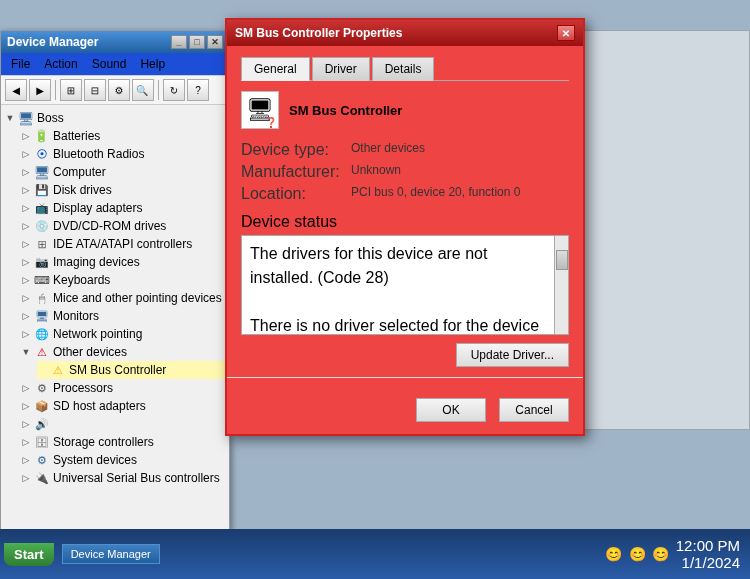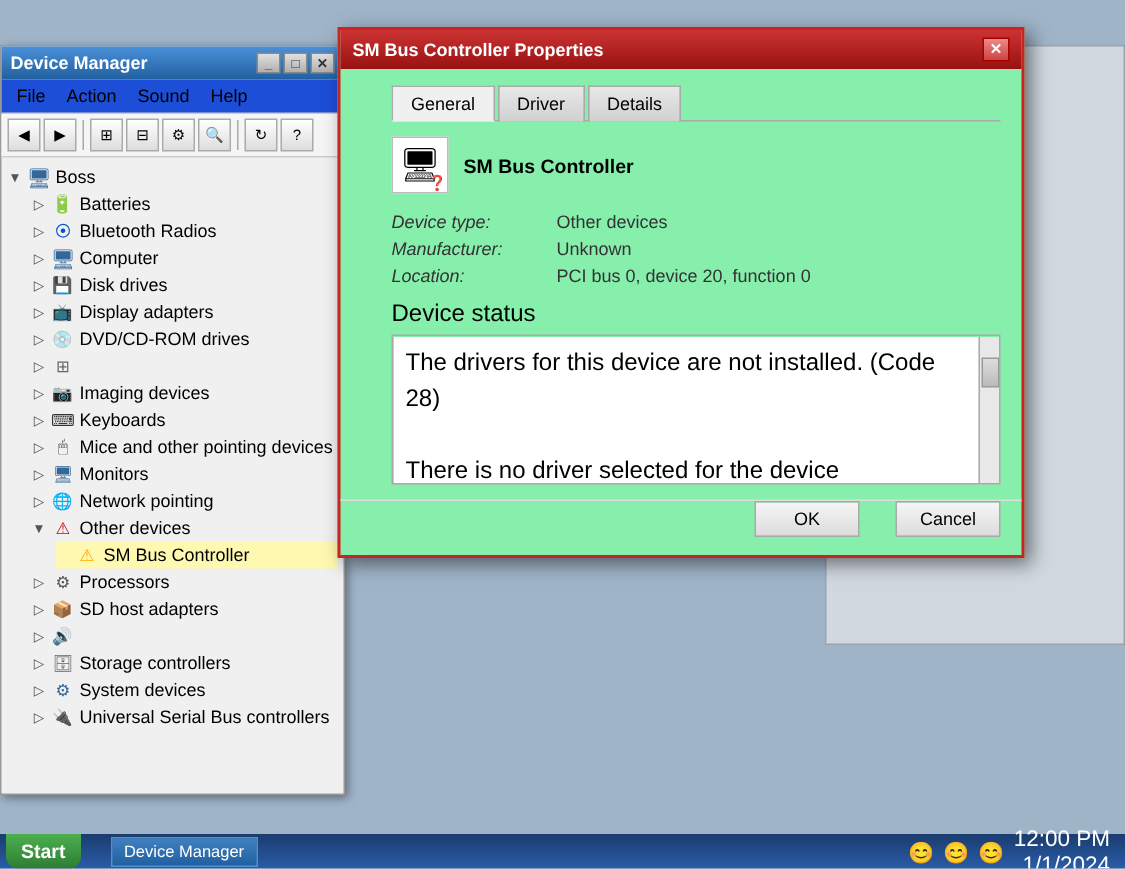--- a/index.html
+++ b/index.html
@@ -161,22 +161,22 @@
 
     
     .modal-overlay {
       position: absolute;
       top: 0; left: 0; right: 0; bottom: 0;
     }
     .dialog {
       position: absolute;
       top: 18px;
       left: 225px;
-      width: 458px;
-      background: #86efac;
+      width: 360px;
+      background: #ef4444;
       border: 2px solid #cc2222;
       box-shadow: 4px 4px 12px rgba(0,0,0,0.5);
     }
     .dialog-titlebar {
       background: linear-gradient(to bottom, #cc3333, #991111);
       color: white;
       padding: 5px 8px;
       display: flex;
       align-items: center;
       justify-content: space-between;
@@ -195,21 +195,20 @@
       border: 1px solid #a00;
       color: white;
       font-size: 10px;
       display: flex;
       align-items: center;
       justify-content: center;
       cursor: pointer;
     }
     .dialog-body {
       padding: 10px 14px 10px 14px;
-      margin-left: 20px;
     }
 
     
     .tab-bar {
       display: flex;
       gap: 0;
       margin-bottom: 10px;
       border-bottom: 1px solid #aaa;
     }
     .tab {
@@ -262,22 +261,21 @@
       width: 100%;
       margin-bottom: 10px;
     }
     .info-row {
       display: flex;
       margin-bottom: 4px;
     }
     .info-label {
       width: 110px;
       color: #333;
-      font-size: 12px;
-      font-style: italic;
+      font-size: 16px;
     }
     .info-value {
       color: #333;
       font-size: 12px;
     }
 
     
     .status-section-label {
       font-size: 16px;
       margin-bottom: 4px;
@@ -322,37 +320,37 @@
     }
     .btn-ok {
       min-width: 70px;
     }
     .btn-cancel {
       min-width: 70px;
     }
     .dialog-footer {
       display: flex;
       justify-content: flex-end;
-      gap: 24px;
-      padding: 0 14px 12px;
+      gap: 13px;
+      padding: 20px 14px 12px;
       border-top: 1px solid #ddd;
     }
 
     
     .taskbar {
       position: absolute;
       bottom: 0;
       left: 0;
       right: 0;
-      height: 23px;
+      height: 50px;
       background: linear-gradient(to bottom, #1a3c6e, #2a5ca8);
       display: flex;
       align-items: center;
       padding: 0 4px;
-      gap: 20px;
+      gap: 8px;
     }
     .taskbar-start {
       background: linear-gradient(to bottom, #4caf50, #2e7d32);
       color: white;
       font-weight: bold;
       font-size: 13px;
       padding: 4px 10px;
       border-radius: 0 0 8px 8px;
       cursor: pointer;
     }
@@ -449,20 +447,21 @@
           <span>Display adapters</span>
         </li>
         <li class="tree-item">
           <span class="expand-icon">▷</span>
           <span class="node-icon icon-dvd">💿</span>
           <span>DVD/CD-ROM drives</span>
         </li>
         <li class="tree-item">
           <span class="expand-icon">▷</span>
           <span class="node-icon icon-ide">⊞</span>
+          <span>IDE ATA/ATAPI controllers</span>
         </li>
         <li class="tree-item">
           <span class="expand-icon">▷</span>
           <span class="node-icon icon-imaging">📷</span>
           <span>Imaging devices</span>
         </li>
         <li class="tree-item">
           <span class="expand-icon">▷</span>
           <span class="node-icon icon-keyboard">⌨</span>
           <span>Keyboards</span>
@@ -578,20 +577,23 @@
             The drivers for this device are not installed. (Code 28)<br><br>
             There is no driver selected for the device information set or element.<br><br>
             To find a driver for this device, click Update Driver.
           </div>
           <div class="status-scrollbar">
             <div class="status-scroll-thumb"></div>
           </div>
         </div>
       </div>
 
+      <div class="update-driver-row">
+        <button class="btn">Update Driver...</button>
+      </div>
     </div>
 
     <div class="dialog-footer">
       <button class="btn btn-ok">OK</button>
       <button class="btn btn-cancel">Cancel</button>
     </div>
   </div>
 </div>
 
 <div class="taskbar">

